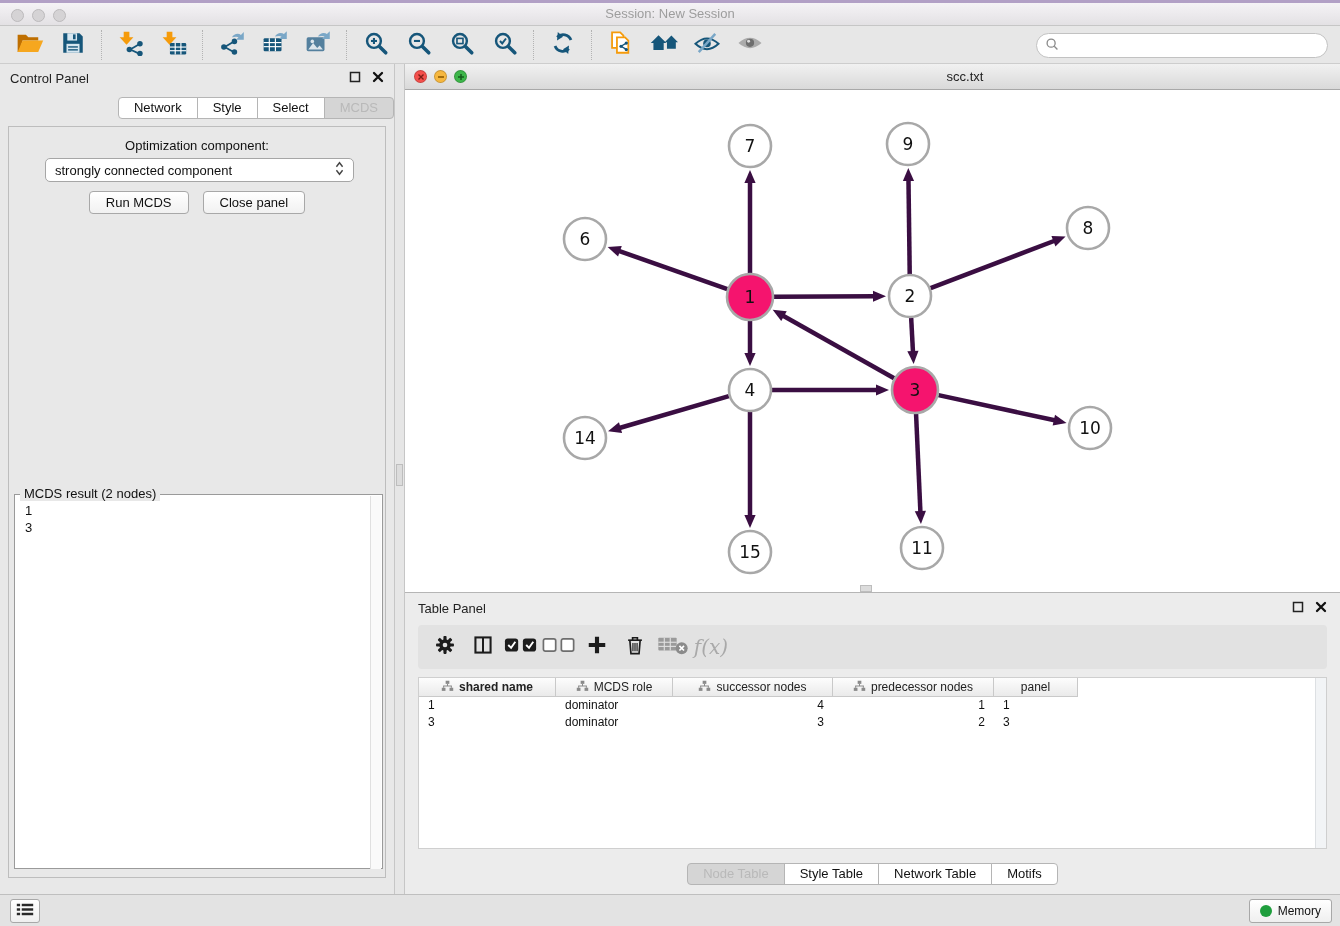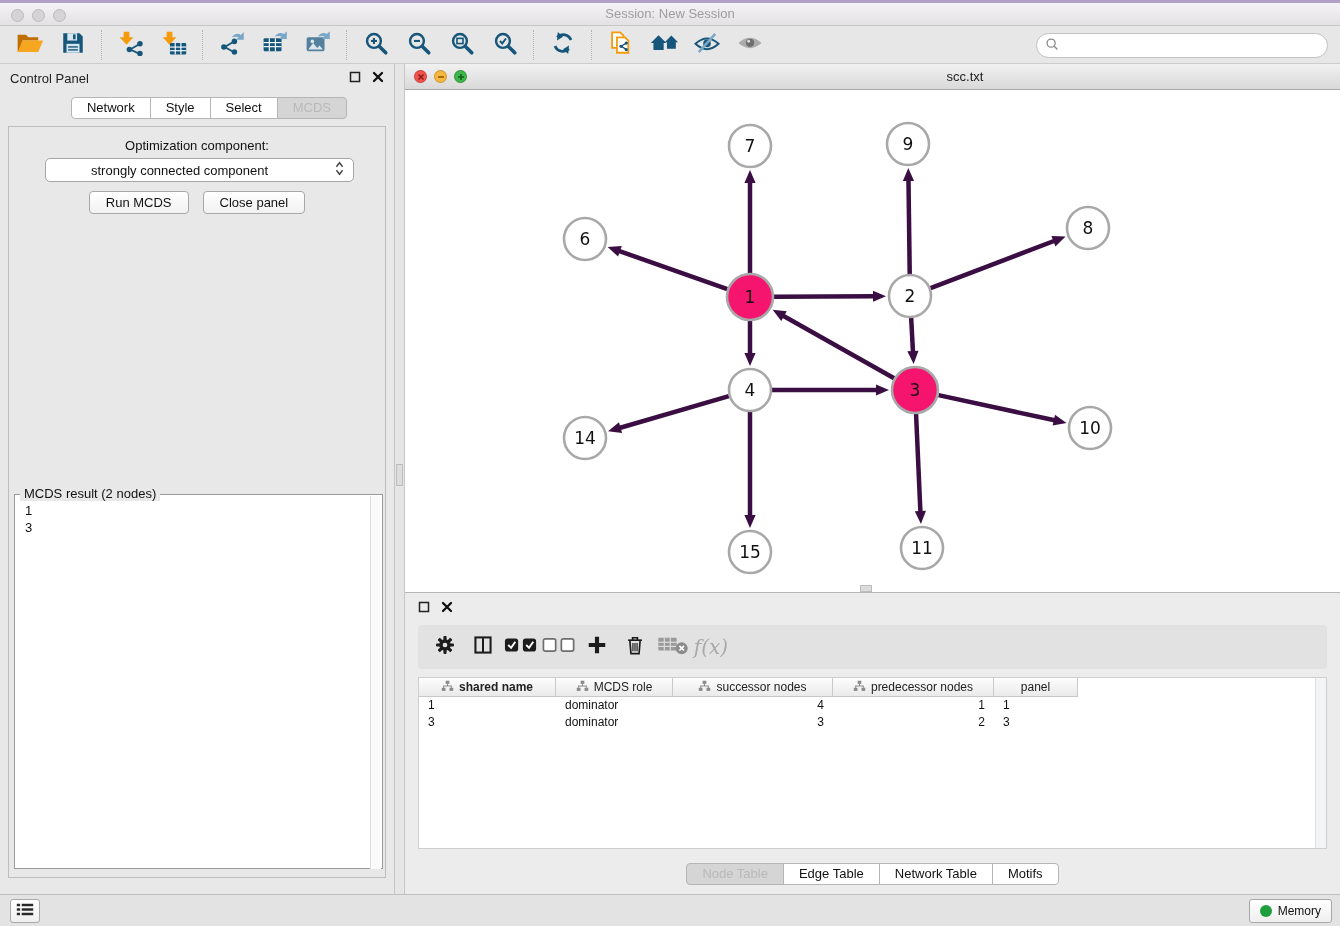--- a/index.html
+++ b/index.html
@@ -30,34 +30,34 @@
   .searchbox input { border:none; outline:none; flex:1; font-size:13px; background:transparent; }
 
   
   .control-panel { position:absolute; left:0; top:64px; width:394px; height:830px; background:#e8e8e8; }
   .panel-header { position:absolute; left:0; top:0; width:100%; height:28px;
                   display:flex; align-items:center; padding:0 10px; }
   .panel-header .ph-title { font-size:13px; color:#222; flex:1; }
   .win-ctl { display:flex; gap:11px; align-items:center; }
   .win-ctl svg { width:12px; height:12px; }
 
-  .tabs-row { position:absolute; left:0; top:33px; width:100%; display:flex; justify-content:center;padding-left:24px; }
+  .tabs-row { position:absolute; left:0; top:33px; width:100%; display:flex; justify-content:flex-end;padding-left:24px; }
   .tab { height:22px; line-height:20px; padding:0 15px; font-size:13px; background:#fff;
          border:1px solid #b5b5b5; margin-left:-1px; color:#111; cursor:default; }
   .tab:first-child { border-radius:4px 0 0 4px; margin-left:0; }
   .tab:last-child { border-radius:0 4px 4px 0; }
   .tab.selected { background:#d5d5d5; color:#b9b9b9; }
 
   .cp-content { position:absolute; left:8px; top:62px; width:378px; height:752px;
                 border:1px solid #bdbdbd; background:#e8e8e8; }
   .opt-label { position:absolute; left:0; top:11px; width:100%; text-align:center; font-size:13px; color:#111; }
   .cp-select { position:absolute; left:36px; top:31px; width:309px; height:24px; background:#fff;
                border:1px solid #a6a6a6; border-radius:5px; display:flex; align-items:center;
                padding:0 9px; font-size:13px; color:#111; }
-  .cp-select .sel-text { flex:1;margin-left:36px; }
+  .cp-select .sel-text { flex:1; }
   .cp-select svg { width:9px; height:15px; }
   .btn-row { position:absolute; left:0; top:64px; width:100%; display:flex; justify-content:center; gap:14px; }
   .btn { height:23px; padding:0 16px; font-size:13px; color:#111;
          background:linear-gradient(#ffffff,#f1f1f1); border:1px solid #a8a8a8; border-radius:4px; cursor:default; }
 
   .groupbox { position:absolute; left:5px; top:367px; width:369px; height:375px;
               border:1px solid #9a9a9a; background:#fff; }
   .groupbox .gb-label { position:absolute; top:-9px; left:5px; background:#e8e8e8;
                         padding:0 4px; font-size:13px; color:#111; }
   .gb-scroll { position:absolute; right:1px; top:1px; width:11px; height:373px;
@@ -431,20 +431,21 @@
             <circle cx="517" cy="458" r="21" fill="#ffffff" stroke="#a8a8a8" stroke-width="2.6"></circle>
             <text x="517" y="464" text-anchor="middle" font-size="17" fill="#111" font-family="&quot;DejaVu Sans&quot;, sans-serif">11</text>
           </g>
         </svg>
     </div>
   </div>
   <div class="hgrip"></div>
 
   <div class="table-panel">
     <div class="tp-header">
+      <span class="ph-title">Table Panel</span>
       <span class="win-ctl">
         <span class="float-slot"><svg viewBox="0 0 12 12">
               <rect x="1.5" y="1.5" width="9" height="9" fill="none" stroke="#222" stroke-width="1.5"></rect>
             </svg></span>
         <span class="close-slot"><svg viewBox="0 0 12 12">
               <path d="M2 2l8 8M10 2l-8 8" stroke="#111" stroke-width="2.3" stroke-linecap="round"></path>
             </svg></span>
       </span>
     </div>
     <div class="tp-toolbar" id="tp-toolbar">
@@ -571,21 +572,21 @@
             <div class="td" style="width: 117px;">dominator</div>
             <div class="td r" style="width: 160px;">3</div>
             <div class="td r" style="width: 161px;">2</div>
             <div class="td" style="width: 84px;">3</div>
           </div>
         </div>
       <div class="tp-scroll"></div>
     </div>
     <div class="tp-tabs" id="tp-tabs">
         <div class="tab selected">Node Table</div>
-        <div class="tab">Edge Table</div>
+        <div class="tab">Style Table</div>
         <div class="tab">Network Table</div>
         <div class="tab">Motifs</div>
       </div>
   </div>
 
   <div class="statusbar">
     <div class="list-btn">
       <span id="list-icon-slot"><svg viewBox="0 0 22 18">
             <g fill="#2a2a2a">
               <rect x="1" y="2" width="4" height="3"></rect>

